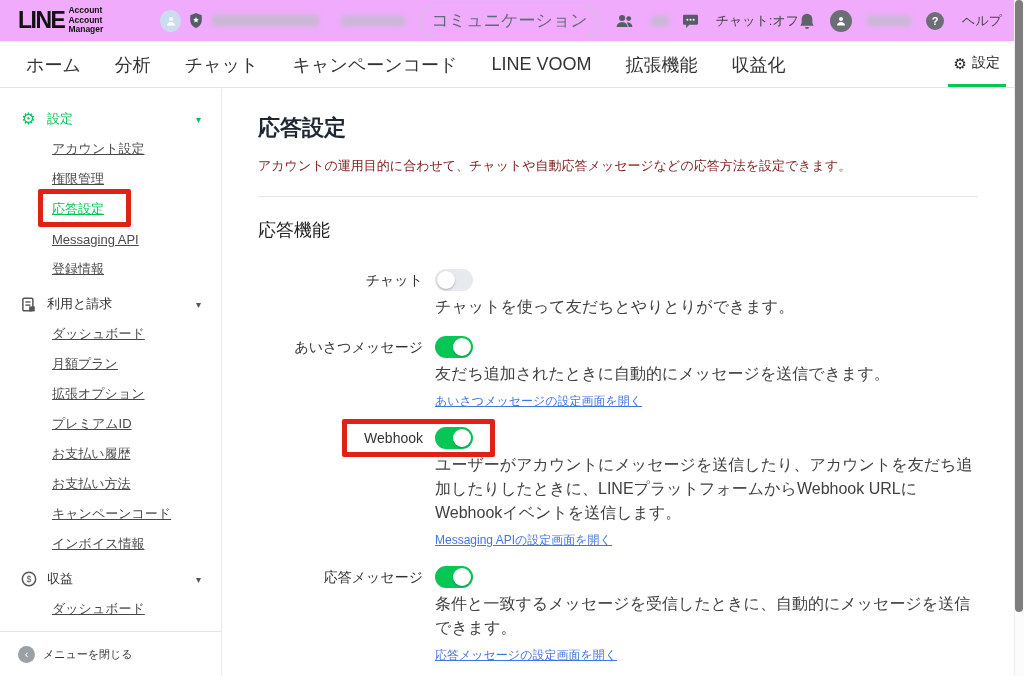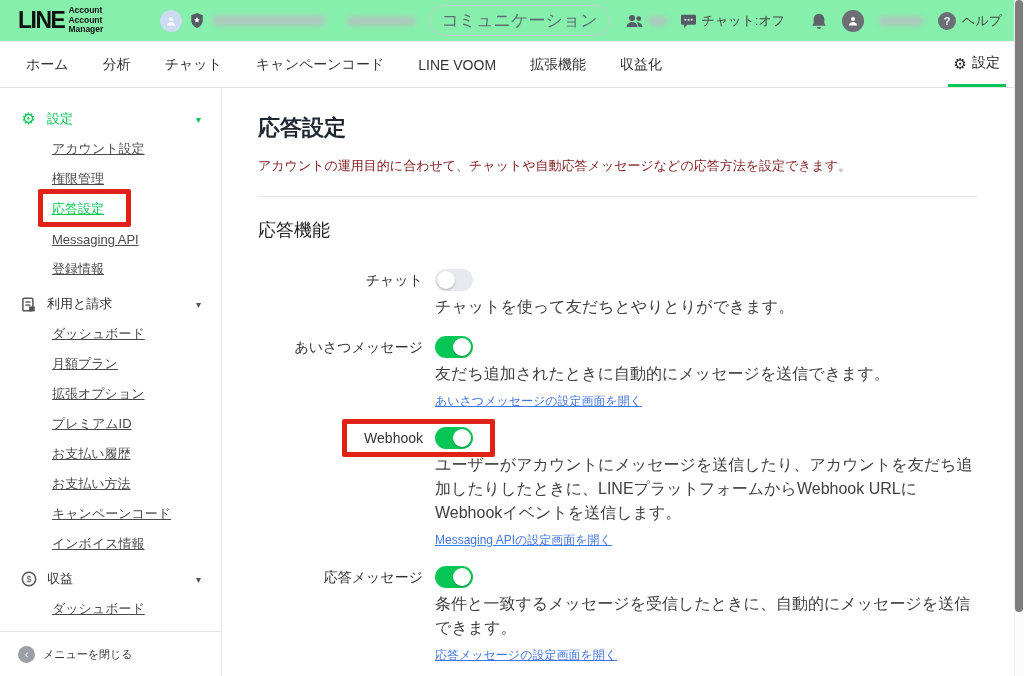--- a/index.html
+++ b/index.html
@@ -5,42 +5,42 @@
   * { margin:0; padding:0; box-sizing:border-box; }
   html,body { background:#e9e9e9; }
   .app {
     position:relative; width:1024px; height:676px; background:#fff;
     font-family:"Liberation Sans","DejaVu Sans",sans-serif; color:#333;
     overflow:hidden;
   }
   
   .header {
     height:42px; display:flex; align-items:center; padding:0 14px 0 18px;
-    border-bottom:1px solid #f0f0f0; background:#86efac;
+    border-bottom:1px solid #f0f0f0; background:#f0abfc;
   }
   .logo { display:flex; align-items:center; gap:4px; margin-right:22px; }
   .logo-main { font-size:23px; font-weight:900; letter-spacing:-1.5px; color:#111; }
   .logo-sub { font-size:8.5px; font-weight:700; color:#111; line-height:1.15; width:70px; }
   .avatar-sm { width:22px; height:22px; border-radius:50%; background:#ccdcf0; display:flex; align-items:center; justify-content:center; }
   .shield { margin-left:8px; }
   .blur { background:#b9bec4; border-radius:3px; filter:blur(2.5px); opacity:.75; }
   .badge-pill {
     margin-left:14px; border:1px solid #c6ccd2; border-radius:999px;
     font-size:17px; color:#5f6b76; padding:3px 11px; white-space:nowrap;
   }
-  .hdr-group { display:flex; align-items:center; gap:6px; }
+  .hdr-group { display:flex; align-items:center; gap:18px; }
   .hdr-text { font-size:13px; color:#444; white-space:nowrap; }
   .hdr-right { margin-left:auto; display:flex; align-items:center; gap:15px; padding-right:8px; }
   .circle-ic { width:22px; height:22px; border-radius:50%; background:#6b6b6b; display:flex; align-items:center; justify-content:center; color:#fff; font-size:12px; font-weight:700; }
   
   .nav {
     height:46px; display:flex; align-items:stretch; padding:0 0 0 26px;
     border-bottom:1px solid #e3e3e3; background:#fff;
   }
-  .nav-item { display:flex; align-items:center; font-size:14px; color:#333; margin-right:34px; cursor:pointer; white-space:nowrap; }
+  .nav-item { display:flex; align-items:center; font-size:18px; color:#333; margin-right:34px; cursor:pointer; white-space:nowrap; }
   .nav-settings {
     margin-left:auto; margin-right:18px; display:flex; align-items:center; gap:5px;
     font-size:14px; color:#222; border-bottom:3px solid #06C755; padding:0 6px;
   }
   .gear-glyph { font-size:15px; line-height:1; }
   
   .sidebar {
     position:absolute; left:0; top:89px; width:222px; height:587px;
     border-right:1px solid #e8e8e8; background:#fff;
   }

